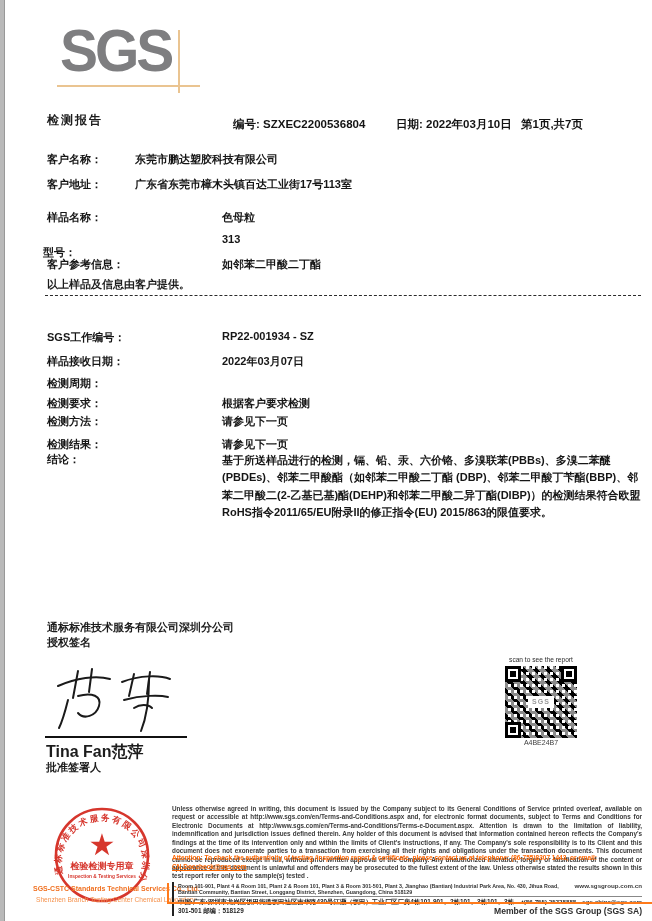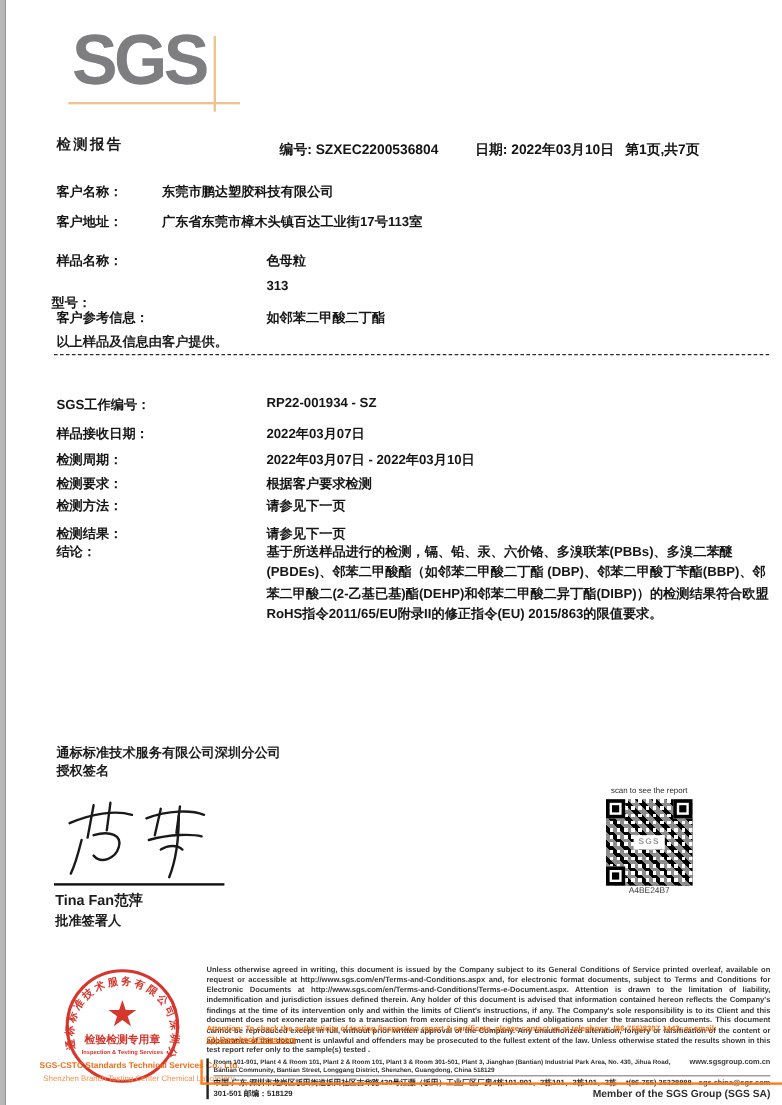--- a/index.html
+++ b/index.html
@@ -29,21 +29,21 @@
   .note { font-size:11px; font-weight:600; }
 
   .dashed-sep { left:45px; top:295px; width:596px; border-top:1.6px dashed #2b2b2b; height:0; }
 
   .conclusion-text { left:222px; top:452px; width:424px; font-size:11px; font-weight:600; line-height:1.58; color:#161616; }
 
   .sig-company { left:47px; top:620px; font-size:11px; font-weight:600; }
   .sig-auth { left:47px; top:635px; font-size:11px; font-weight:600; }
   .sig-svg { left:48px; top:664px; }
   .sig-line { left:45px; top:736px; width:142px; height:2px; background:#111; }
-  .sig-name { left:46px; top:742px; font-size:12px; font-weight:700; }
+  .sig-name { left:46px; top:742px; font-size:16px; font-weight:700; }
   .sig-role { left:46px; top:760px; font-size:11px; font-weight:600;font-family:Liberation Mono, monospace; }
 
   
   .qr-caption { left:500px; top:656px; width:82px; text-align:center; font-size:6.6px; color:#2c2c2c; }
   .qr-box { left:505px; top:666px; width:72px; height:72px; background:#fff; }
   .qr-noise { position:absolute; inset:0;
     background-image:
       repeating-linear-gradient(45deg, rgba(255,255,255,.55) 0 5px, transparent 5px 9px),
       repeating-linear-gradient(90deg,#000 0 3px,transparent 3px 6px),
       repeating-linear-gradient(0deg,#000 0 3px,#fff 3px 6px);
@@ -104,21 +104,20 @@
   <div class="abs row-value" style="left:222px; top:257px;">如邻苯二甲酸二丁酯</div>
   <div class="abs note" style="left:47px; top:277px;">以上样品及信息由客户提供。</div>
 
   <div class="abs dashed-sep"></div>
 
   <div class="abs row-label" style="left:47px; top:330px;">SGS工作编号：</div>
   <div class="abs row-value" style="left:222px; top:330px;">RP22-001934 - SZ</div>
   <div class="abs row-label" style="left:47px; top:354px;">样品接收日期：</div>
   <div class="abs row-value" style="left:222px; top:354px;">2022年03月07日</div>
   <div class="abs row-label" style="left:47px; top:376px;">检测周期：</div>
-  <div class="abs row-value" style="left:222px; top:376px;">2022年03月07日 - 2022年03月10日</div>
   <div class="abs row-label" style="left:47px; top:396px;">检测要求：</div>
   <div class="abs row-value" style="left:222px; top:396px;">根据客户要求检测</div>
   <div class="abs row-label" style="left:47px; top:414px;">检测方法：</div>
   <div class="abs row-value" style="left:222px; top:414px;">请参见下一页</div>
   <div class="abs row-label" style="left:47px; top:437px;text-align:right;">检测结果：</div>
   <div class="abs row-value" style="left:222px; top:437px;">请参见下一页</div>
 
   <div class="abs row-label" style="left:47px; top:452px;">结论：</div>
   <div class="abs conclusion-text">基于所送样品进行的检测，镉、铅、汞、六价铬、多溴联苯(PBBs)、多溴二苯醚(PBDEs)、邻苯二甲酸酯（如邻苯二甲酸二丁酯 (DBP)、邻苯二甲酸丁苄酯(BBP)、邻苯二甲酸二(2-乙基已基)酯(DEHP)和邻苯二甲酸二异丁酯(DIBP)）的检测结果符合欧盟RoHS指令2011/65/EU附录II的修正指令(EU) 2015/863的限值要求。</div>
 

